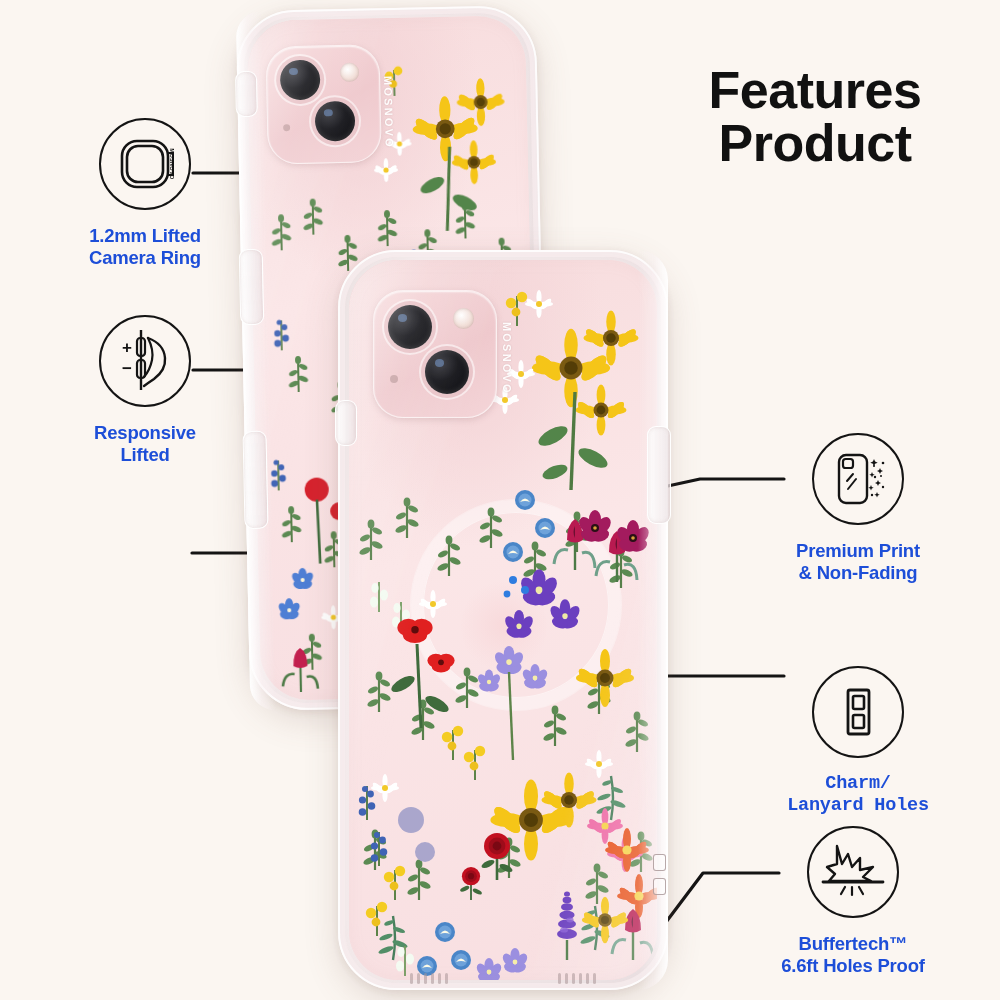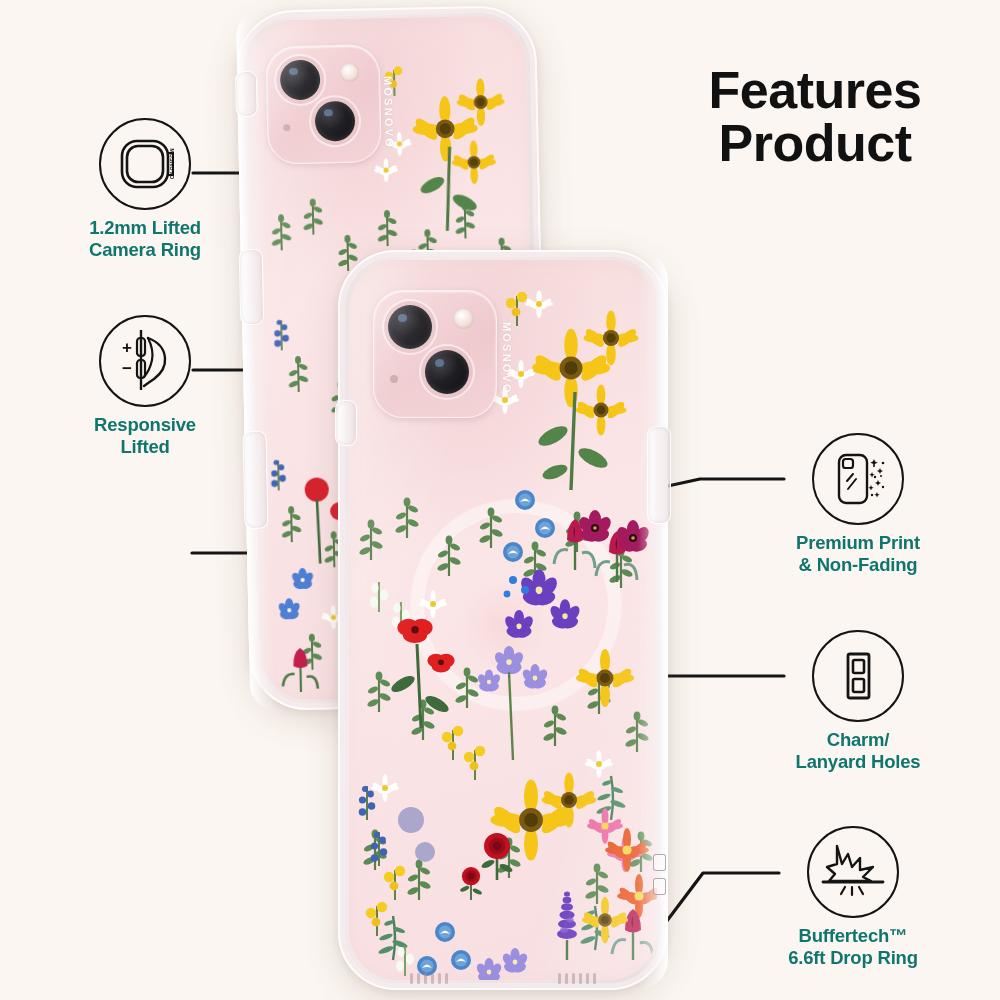--- a/index.html
+++ b/index.html
@@ -32,29 +32,29 @@
 
   
   .feature{position:absolute;width:240px;text-align:center;}
   .circle{
     width:92px;height:92px;border:2.4px solid #141414;border-radius:50%;
     margin:0 auto;box-sizing:border-box;position:relative;
     display:flex;align-items:center;justify-content:center;
   }
   .circle svg{display:block;overflow:visible;}
   .flabel{
-    margin-top:7px;font-weight:bold;font-size:18.5px;line-height:1.17;
-    color:#0f766e;letter-spacing:-.2px;white-space:pre-line;
+    margin-top:15px;font-weight:bold;font-size:18.5px;line-height:1.17;
+    color:#1d4ed8;letter-spacing:-.2px;white-space:pre-line;
   }
 
   .f-camera{left:25px;top:118px;}
   .f-button{left:25px;top:315px;}
   .f-bezel {left:25px;top:508px;}
   .f-print {left:738px;top:433px;}
-  .f-charm {left:738px;top:630px;}
+  .f-charm {left:738px;top:666px;font-family:Liberation Mono, monospace;}
   .f-drop  {left:733px;top:826px;}
 
   
   .wires{position:absolute;inset:0;pointer-events:none;}
 
   
   .phone{position:absolute;}
 
   .phone-back{
     left:243px;top:8px;width:300px;height:700px;
@@ -876,16 +876,16 @@
           <path d="M8,48 L68,48" stroke="#141414" stroke-width="2.8" stroke-linecap="round"></path>
           <g stroke="#141414" stroke-width="2.2" stroke-linecap="round">
             <path d="M26,60 L30,53"></path>
             <path d="M37,61 L37,53"></path>
             <path d="M48,60 L44,53"></path>
           </g>
         </svg>
       </span>
     </div>
     <div class="flabel">Buffertech™
-6.6ft Drop Ring</div>
+6.6ft Holes Proof</div>
   </div>
 
 </div>
 
 </body></html>

